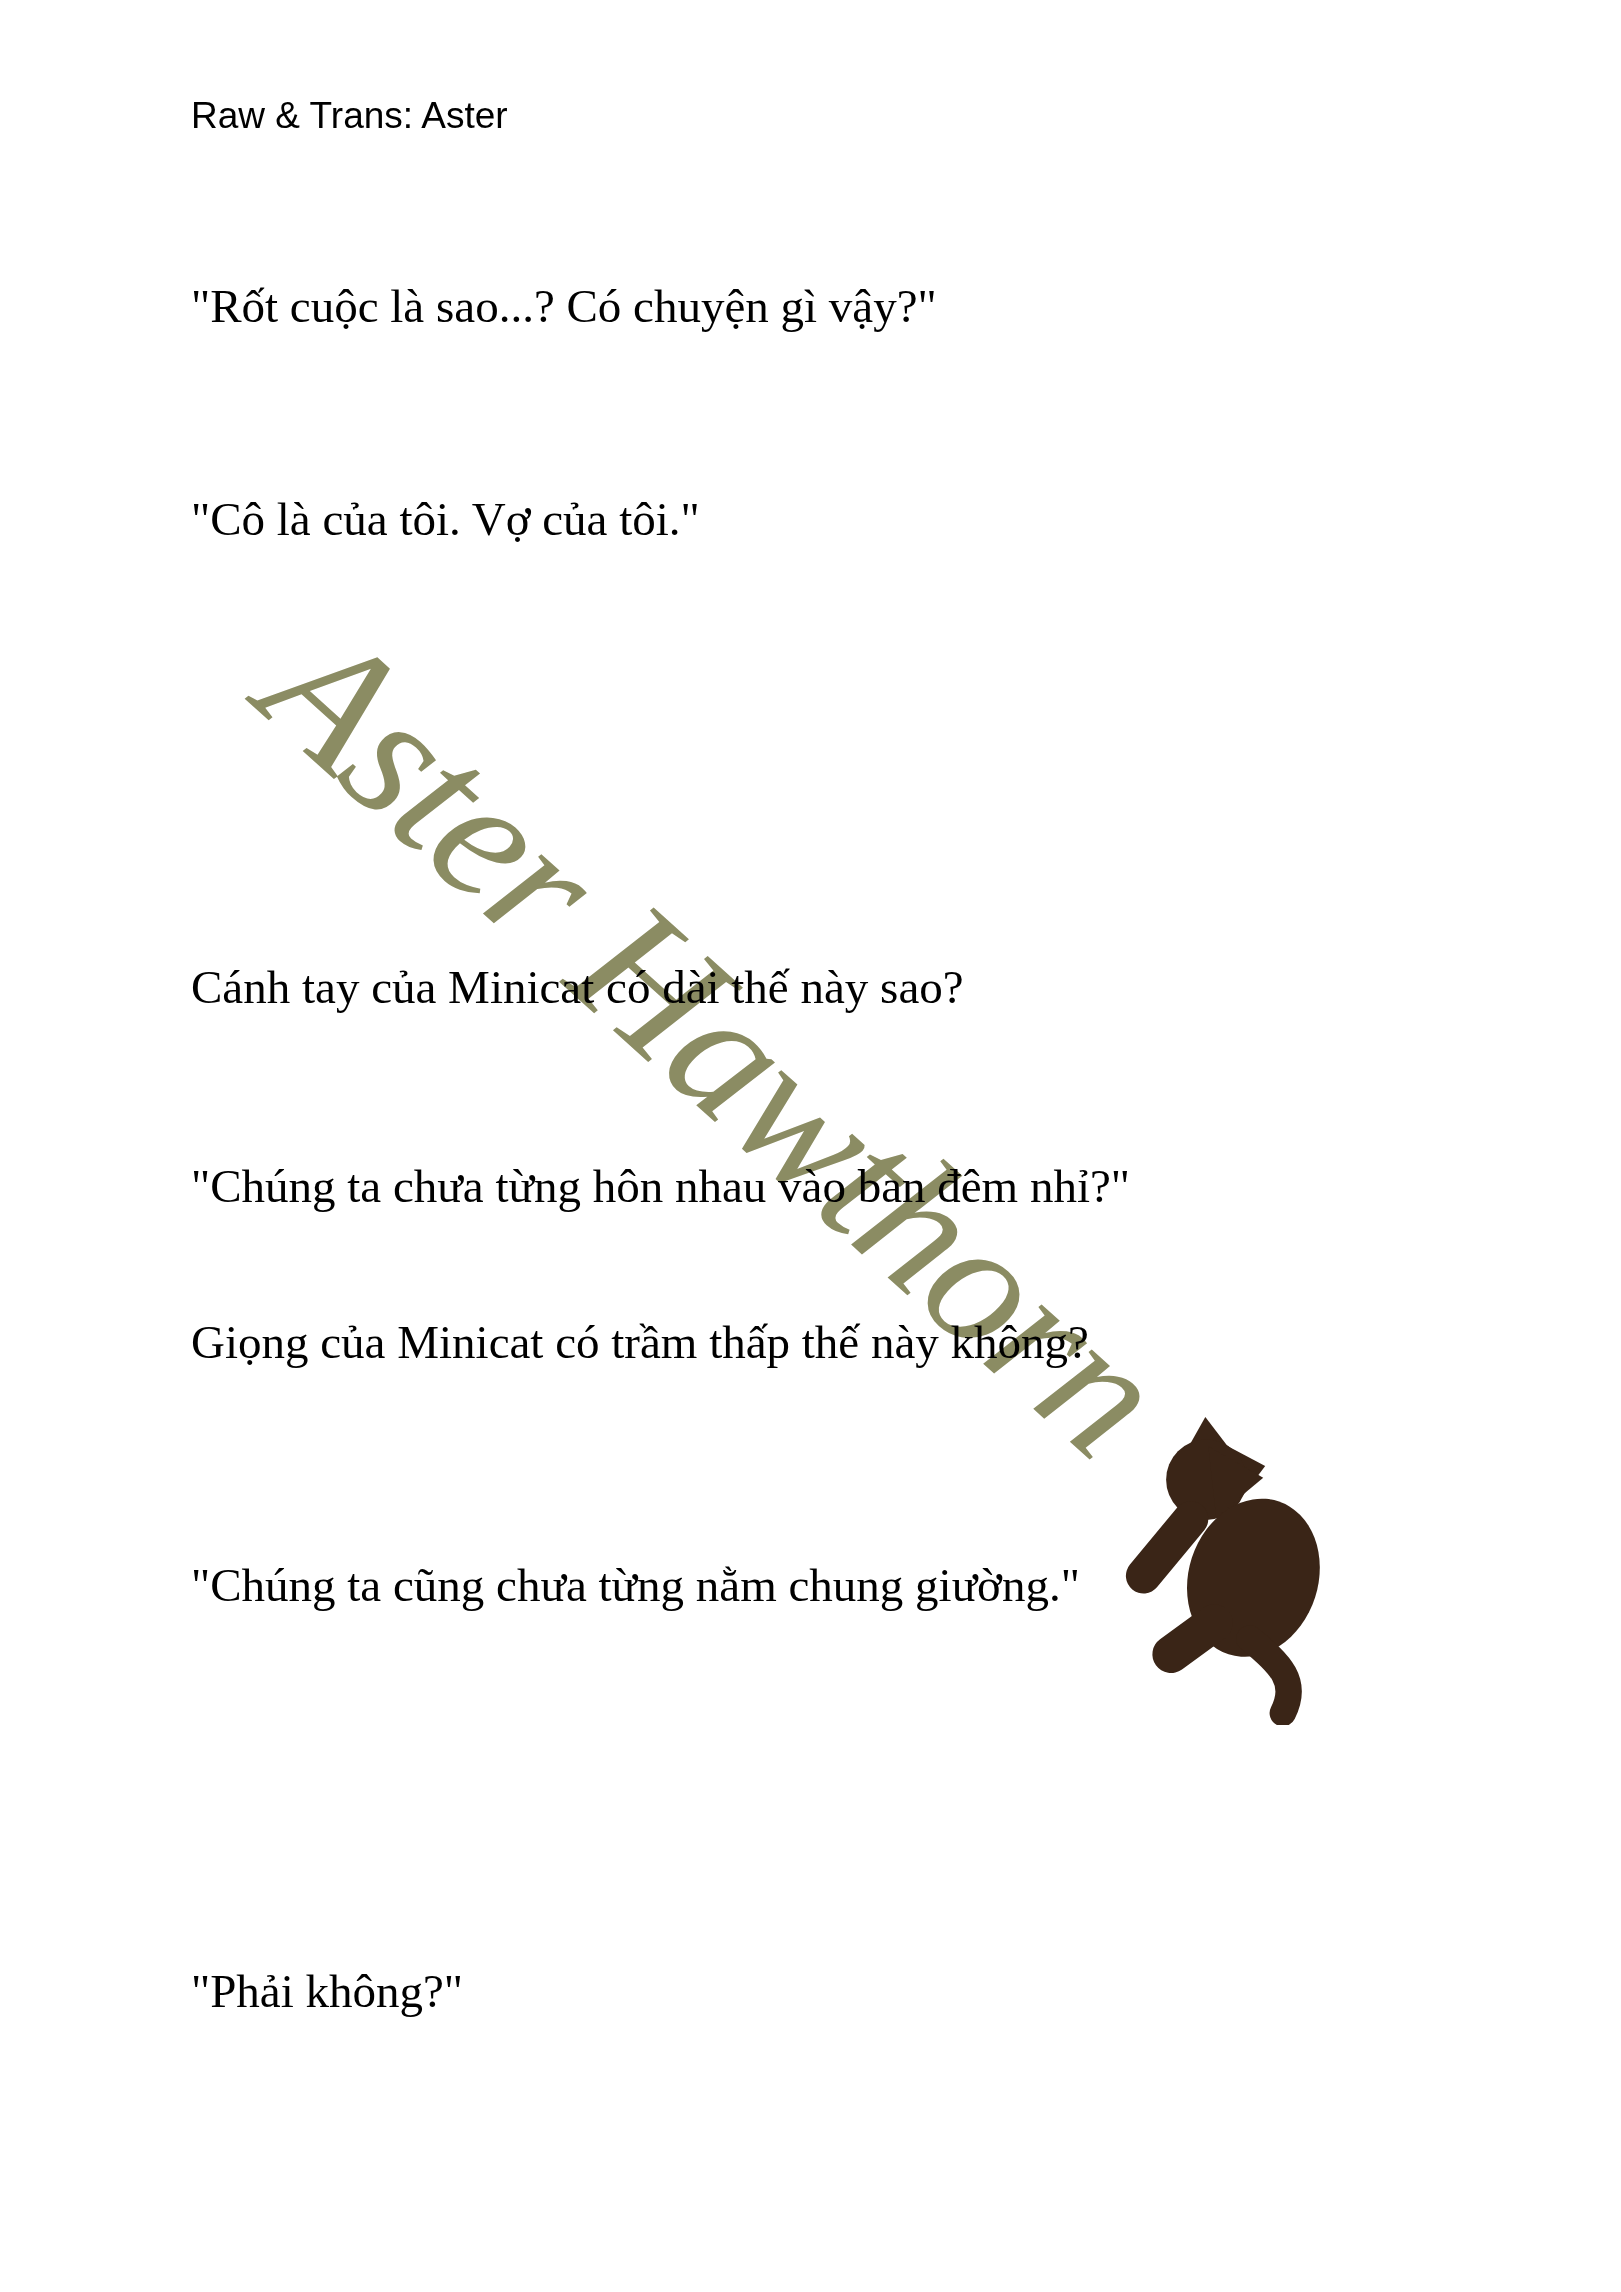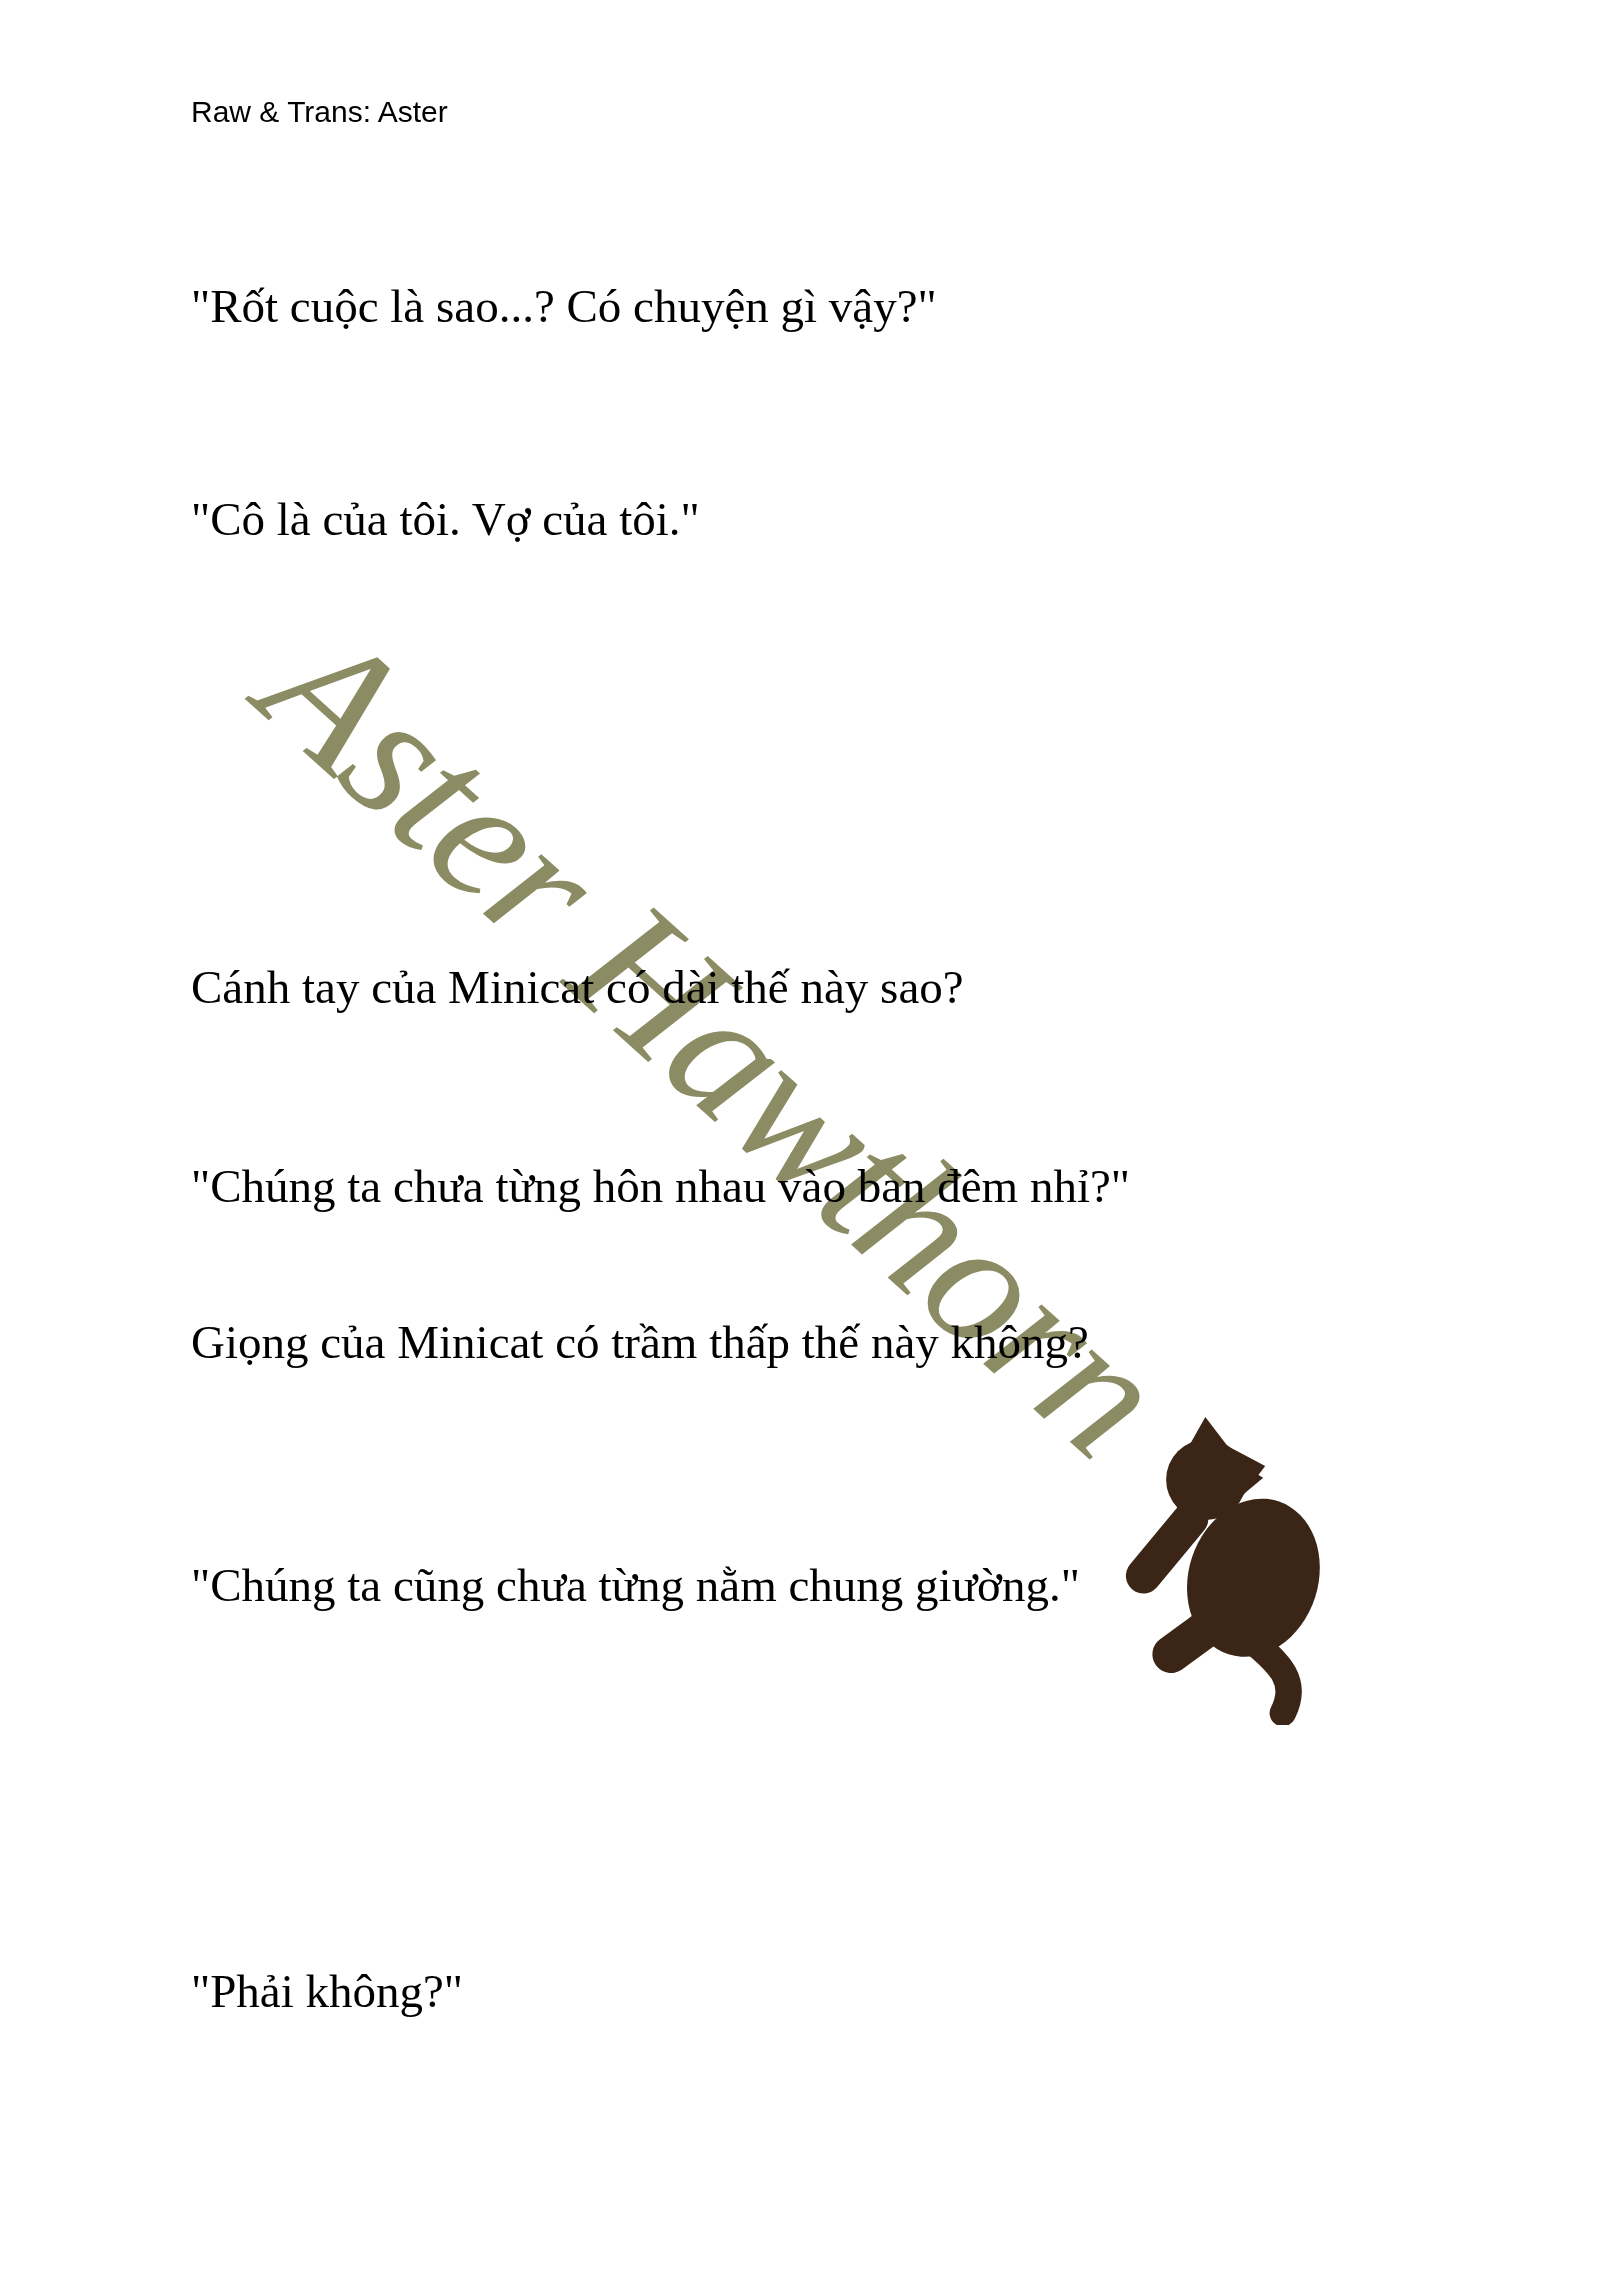--- a/index.html
+++ b/index.html
@@ -13,21 +13,21 @@
     height: 2293px;
     background: #ffffff;
     overflow: hidden;
     font-family: "Liberation Serif", serif;
   }
   .credit {
     position: absolute;
     left: 191px;
     top: 95px;
     font-family: "Liberation Sans", sans-serif;
-    font-size: 30px;
+    font-size: 37px;
     color: #000000;
     white-space: nowrap;
     z-index: 1;
   }
   .watermark {
     position: absolute;
     left: 353px;
     top: 593px;
     transform: rotate(42deg);
     transform-origin: 0 0;

